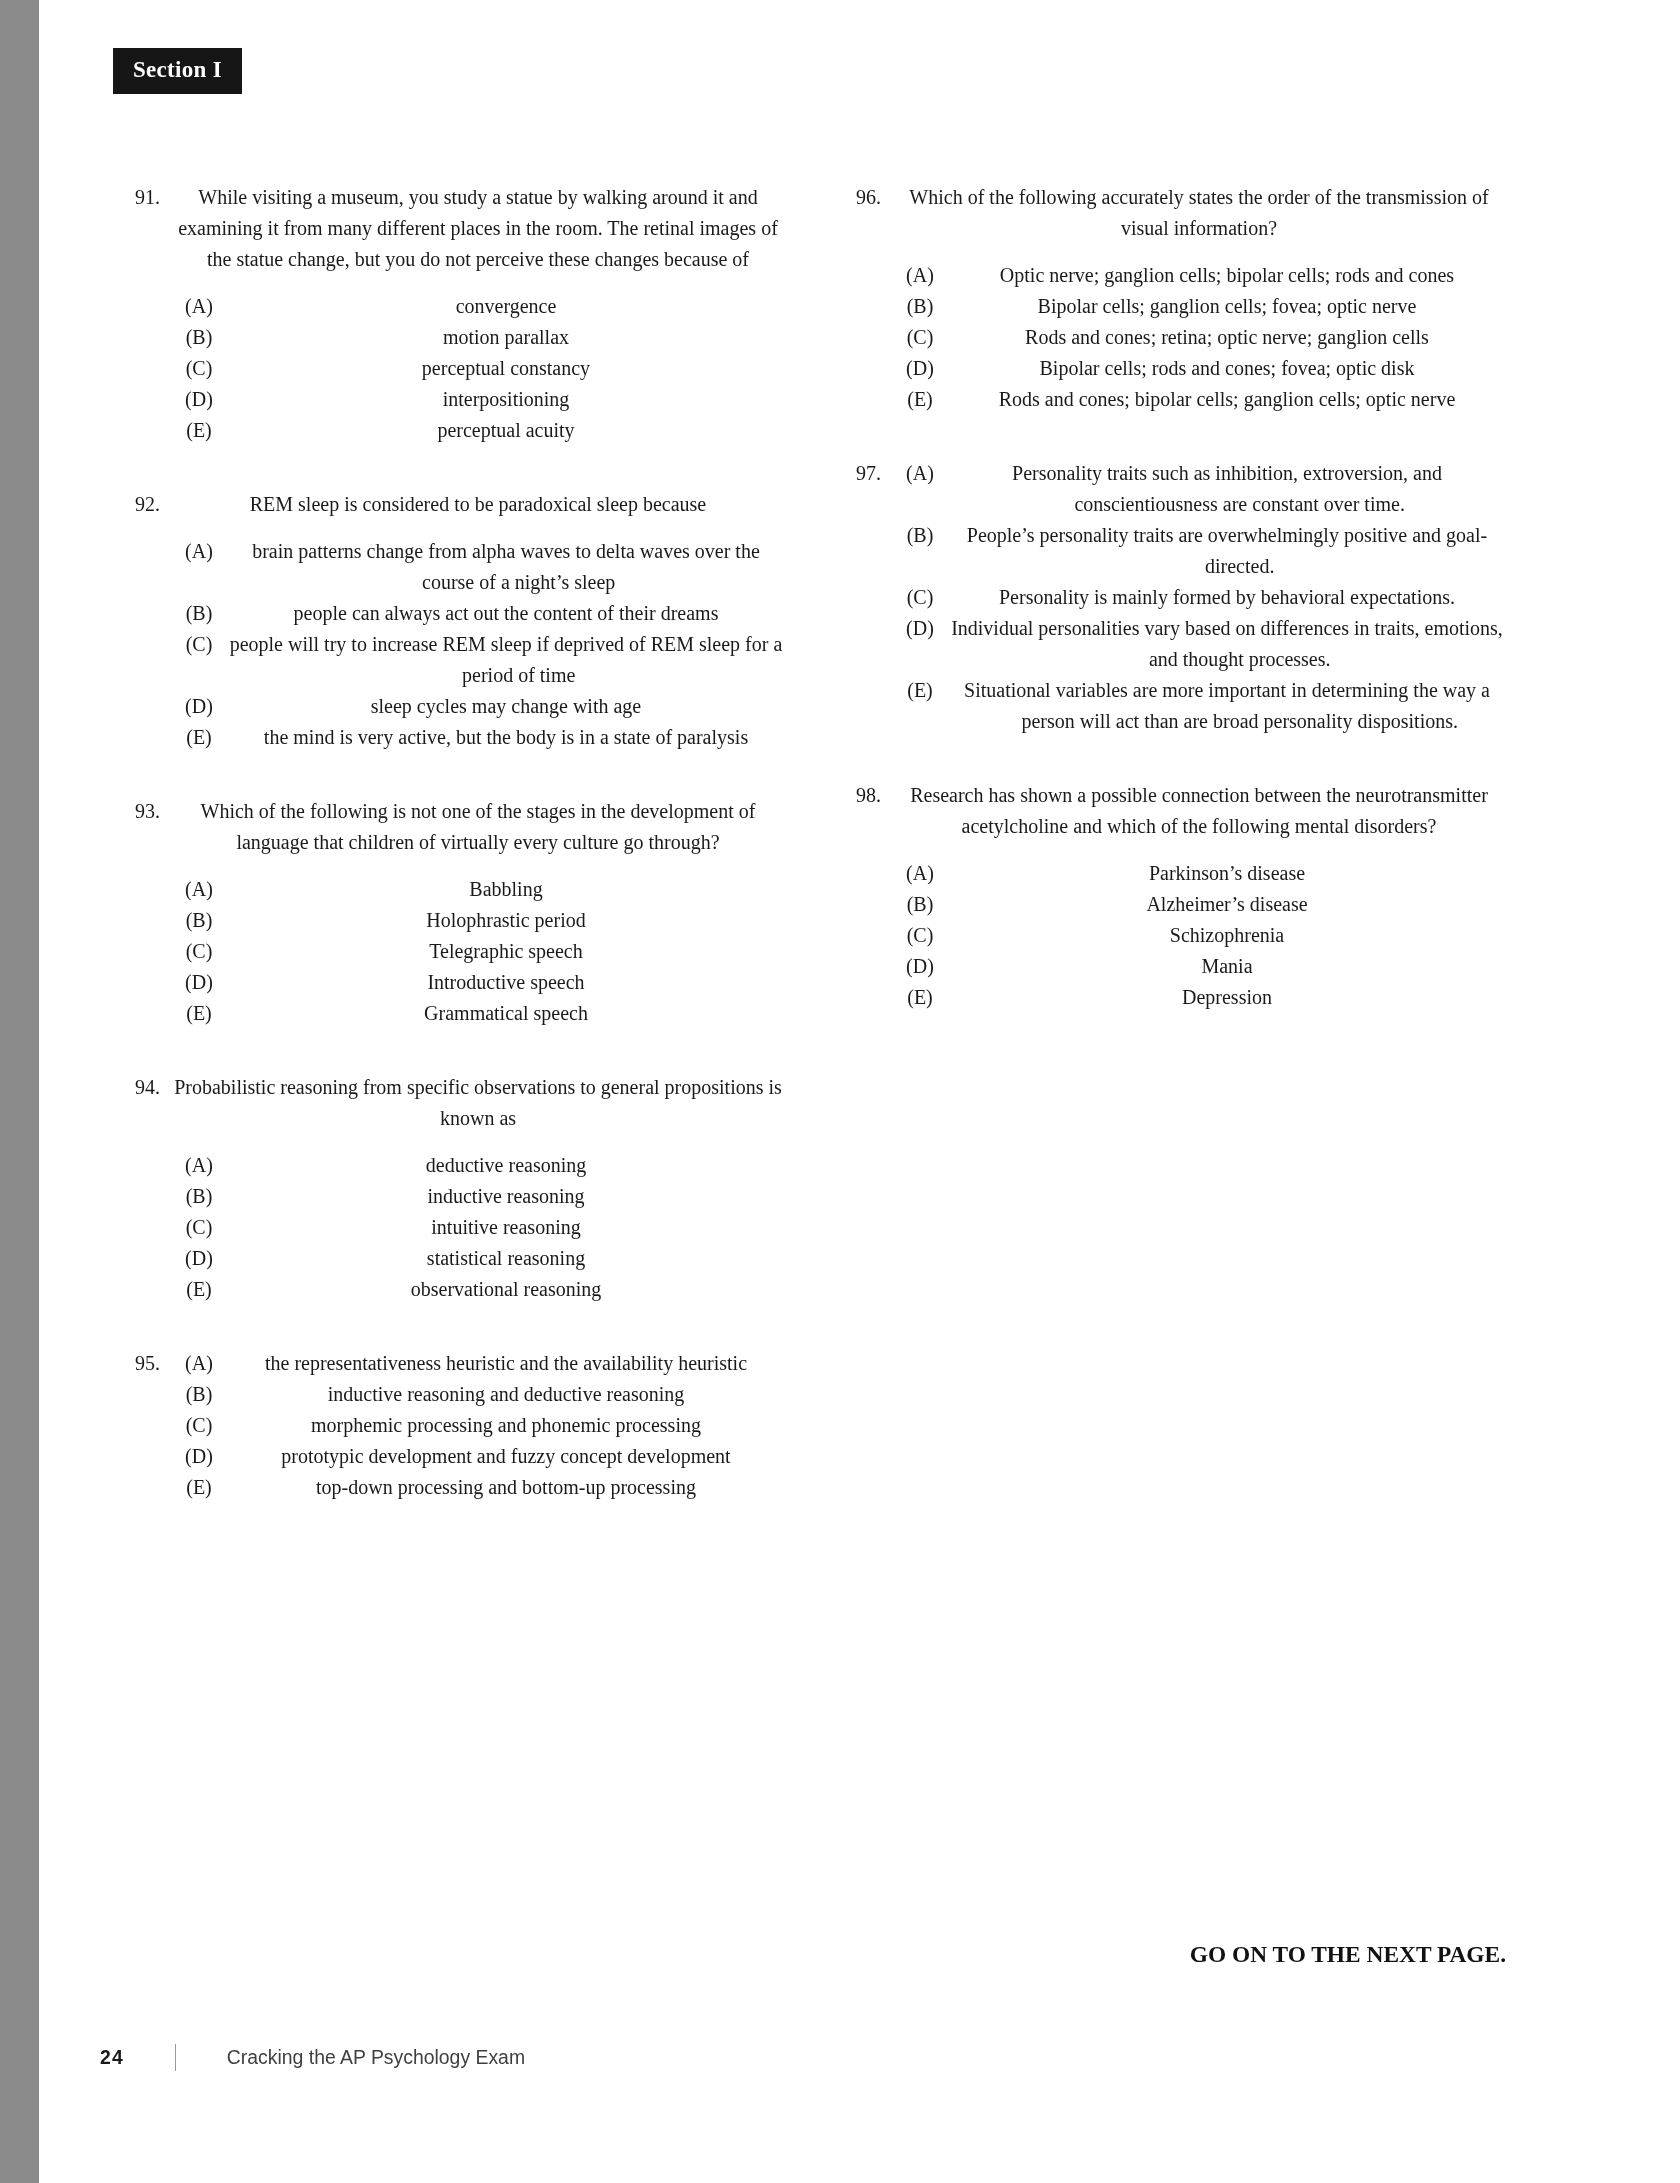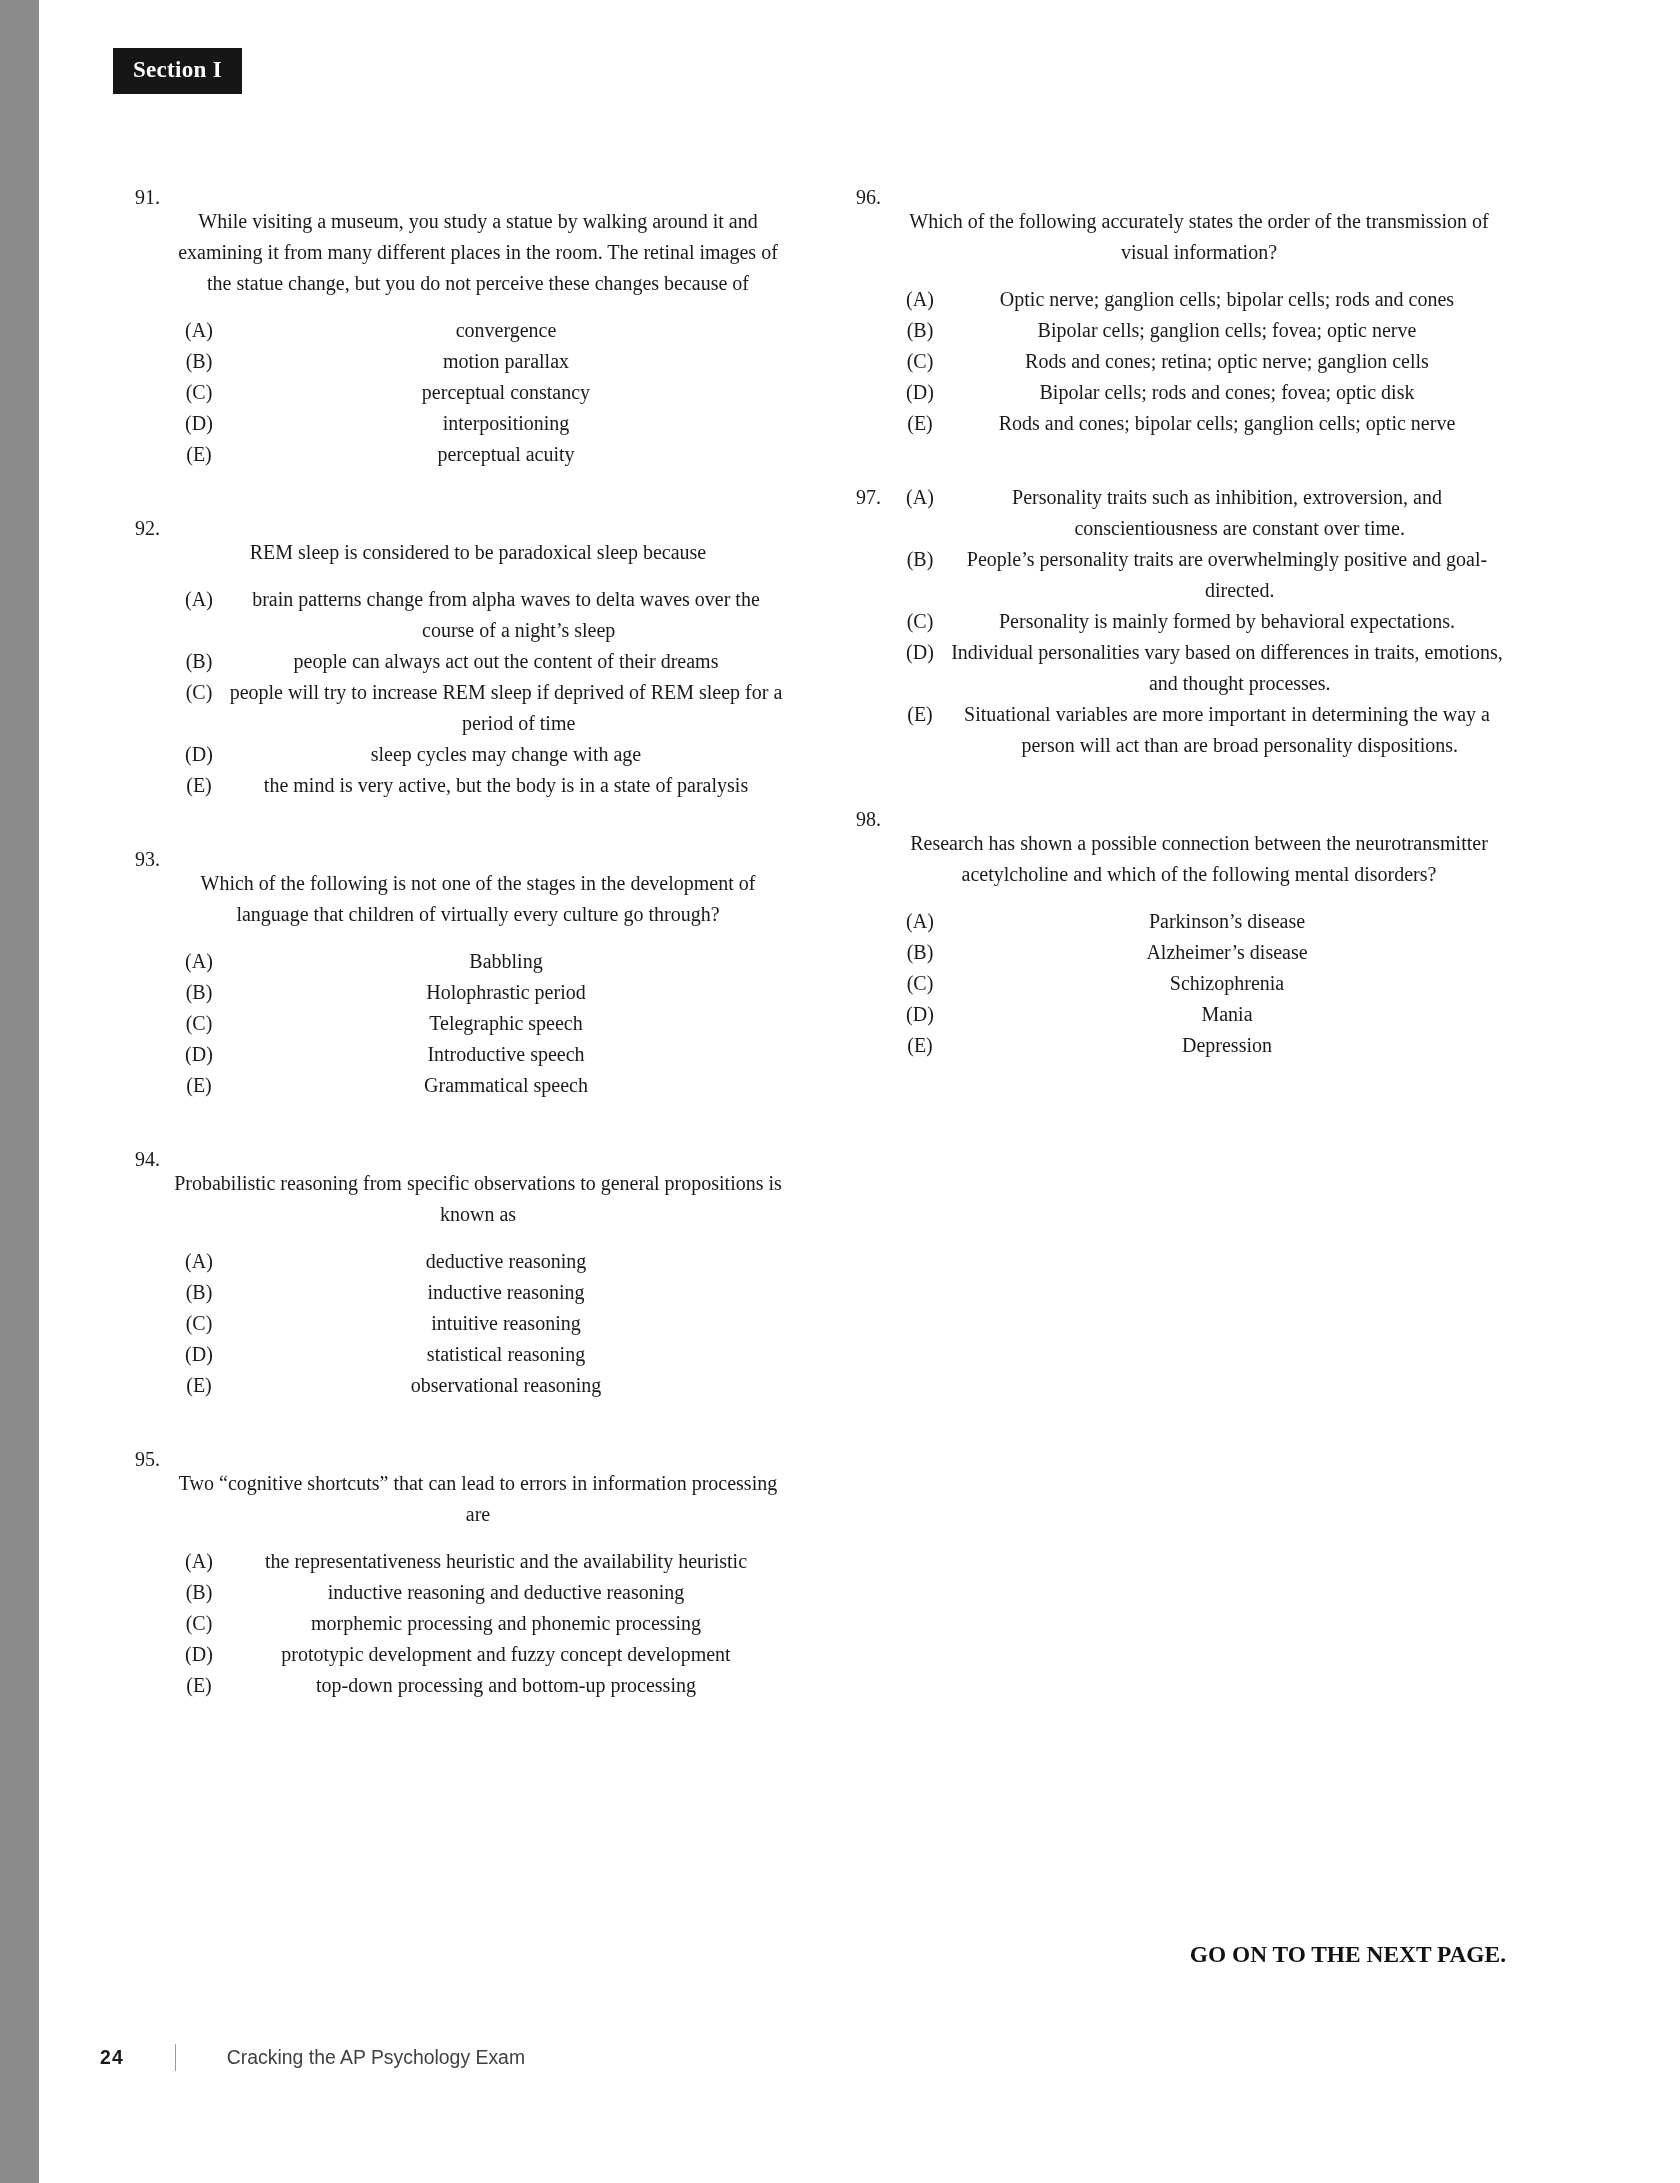--- a/index.html
+++ b/index.html
@@ -39,21 +39,21 @@
     font-size: 20px;
     line-height: 31px;
   }
   .column { flex: 1 1 0; min-width: 0; }
   .question { display: flex; margin-bottom: 43px; text-align: center; }
   .q-number {
     width: 47px;
     flex: 0 0 47px;
   }
   .q-body { flex: 1 1 auto; min-width: 0; }
-  .q-stem { margin-bottom: 16px; margin-top: 24px; }
+  .q-stem { margin-bottom: 16px; }
   .options { }
   .option { display: flex; }
   .opt-letter {
     width: 56px;
     flex: 0 0 56px;
   }
   .opt-text {
     flex: 1 1 auto;
     min-width: 0;
     padding-left: 25.4px;
@@ -214,21 +214,20 @@
               <span class="opt-letter">(E)</span>
               <span class="opt-text">observational reasoning</span>
             </div>
           </div>
     </div>
   </div>
 
   <div class="question">
     <div class="q-number">95.</div>
     <div class="q-body">
-      <div class="q-stem">Two “cognitive shortcuts” that can lead to errors in information processing are</div>
       <div class="options">
             <div class="option">
               <span class="opt-letter">(A)</span>
               <span class="opt-text">the representativeness heuristic and the availability heuristic</span>
             </div>
             <div class="option">
               <span class="opt-letter">(B)</span>
               <span class="opt-text">inductive reasoning and deductive reasoning</span>
             </div>
             <div class="option">

